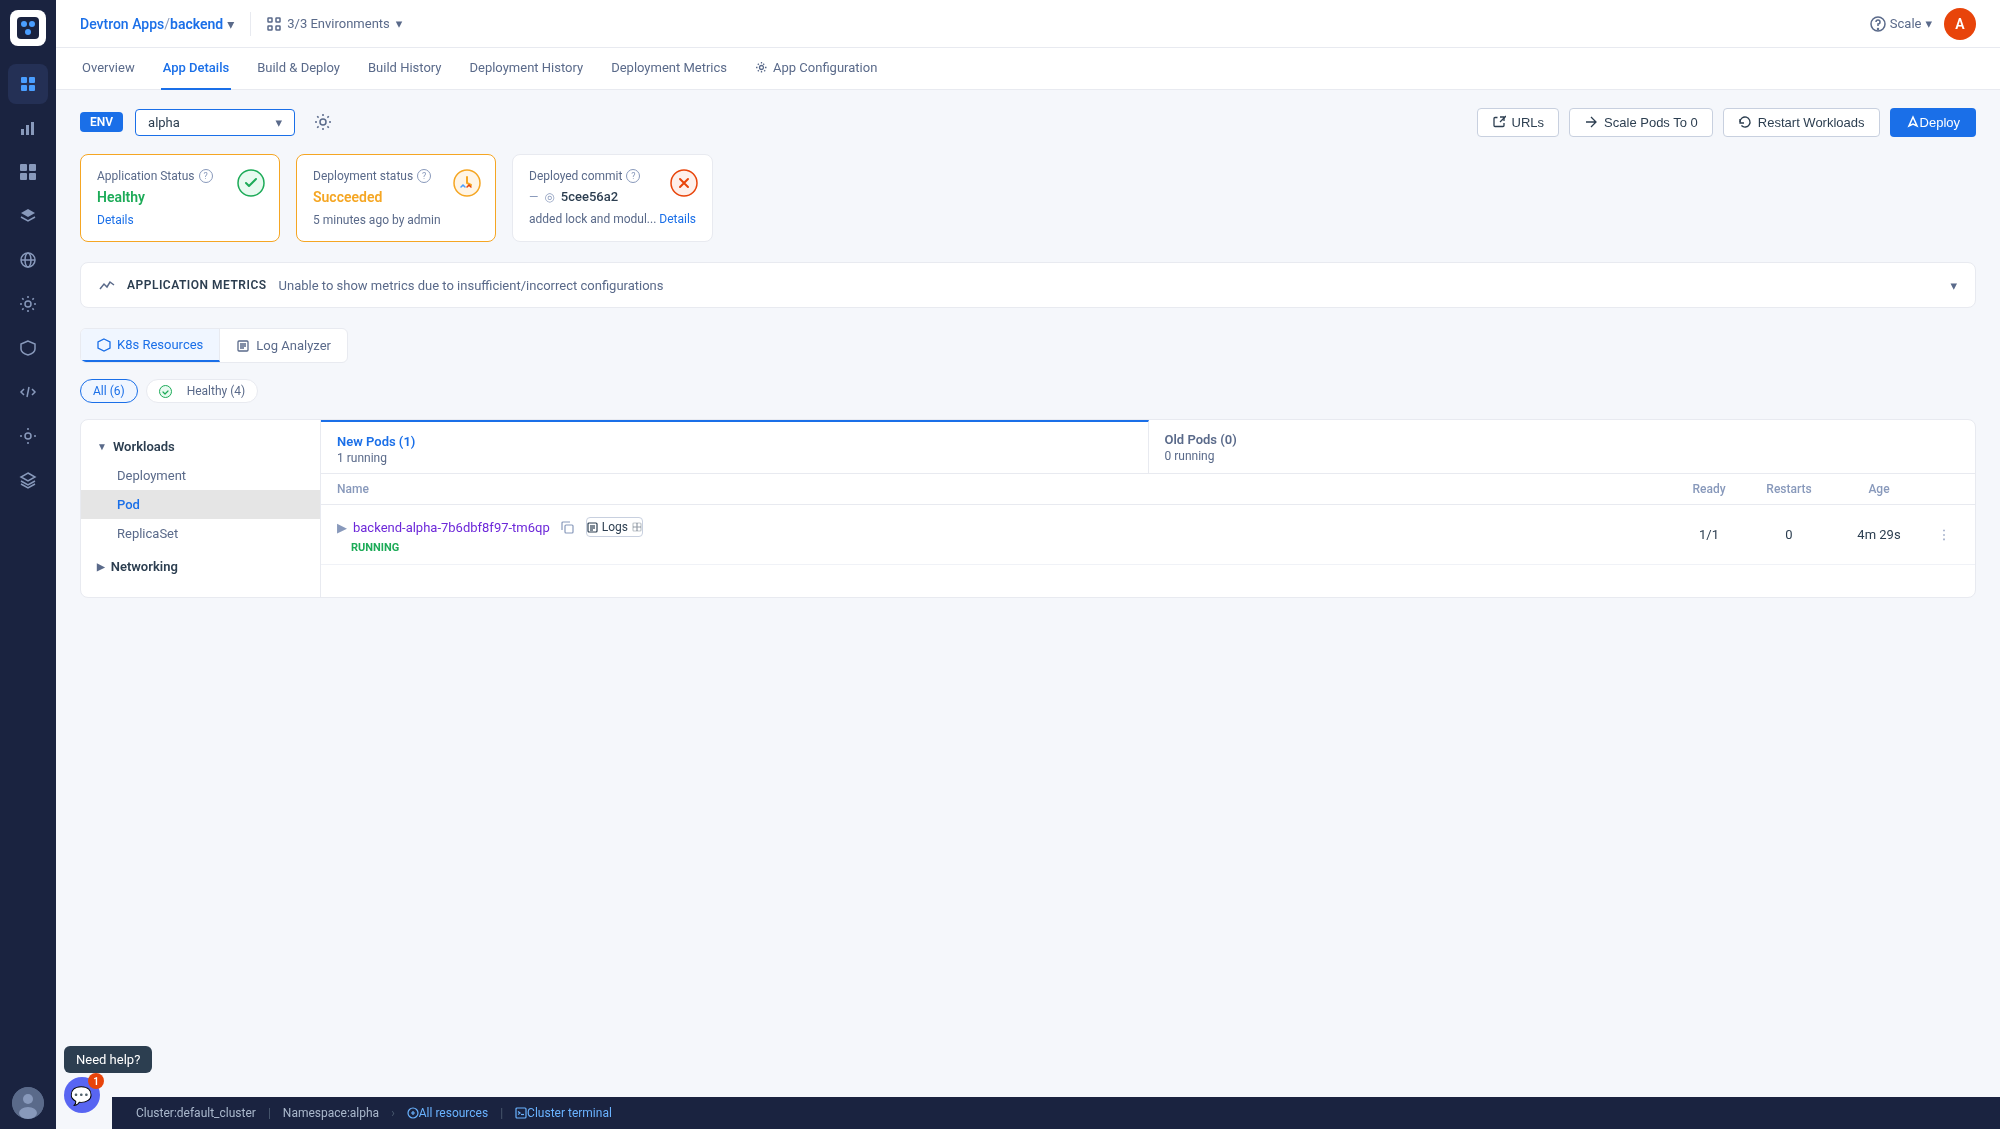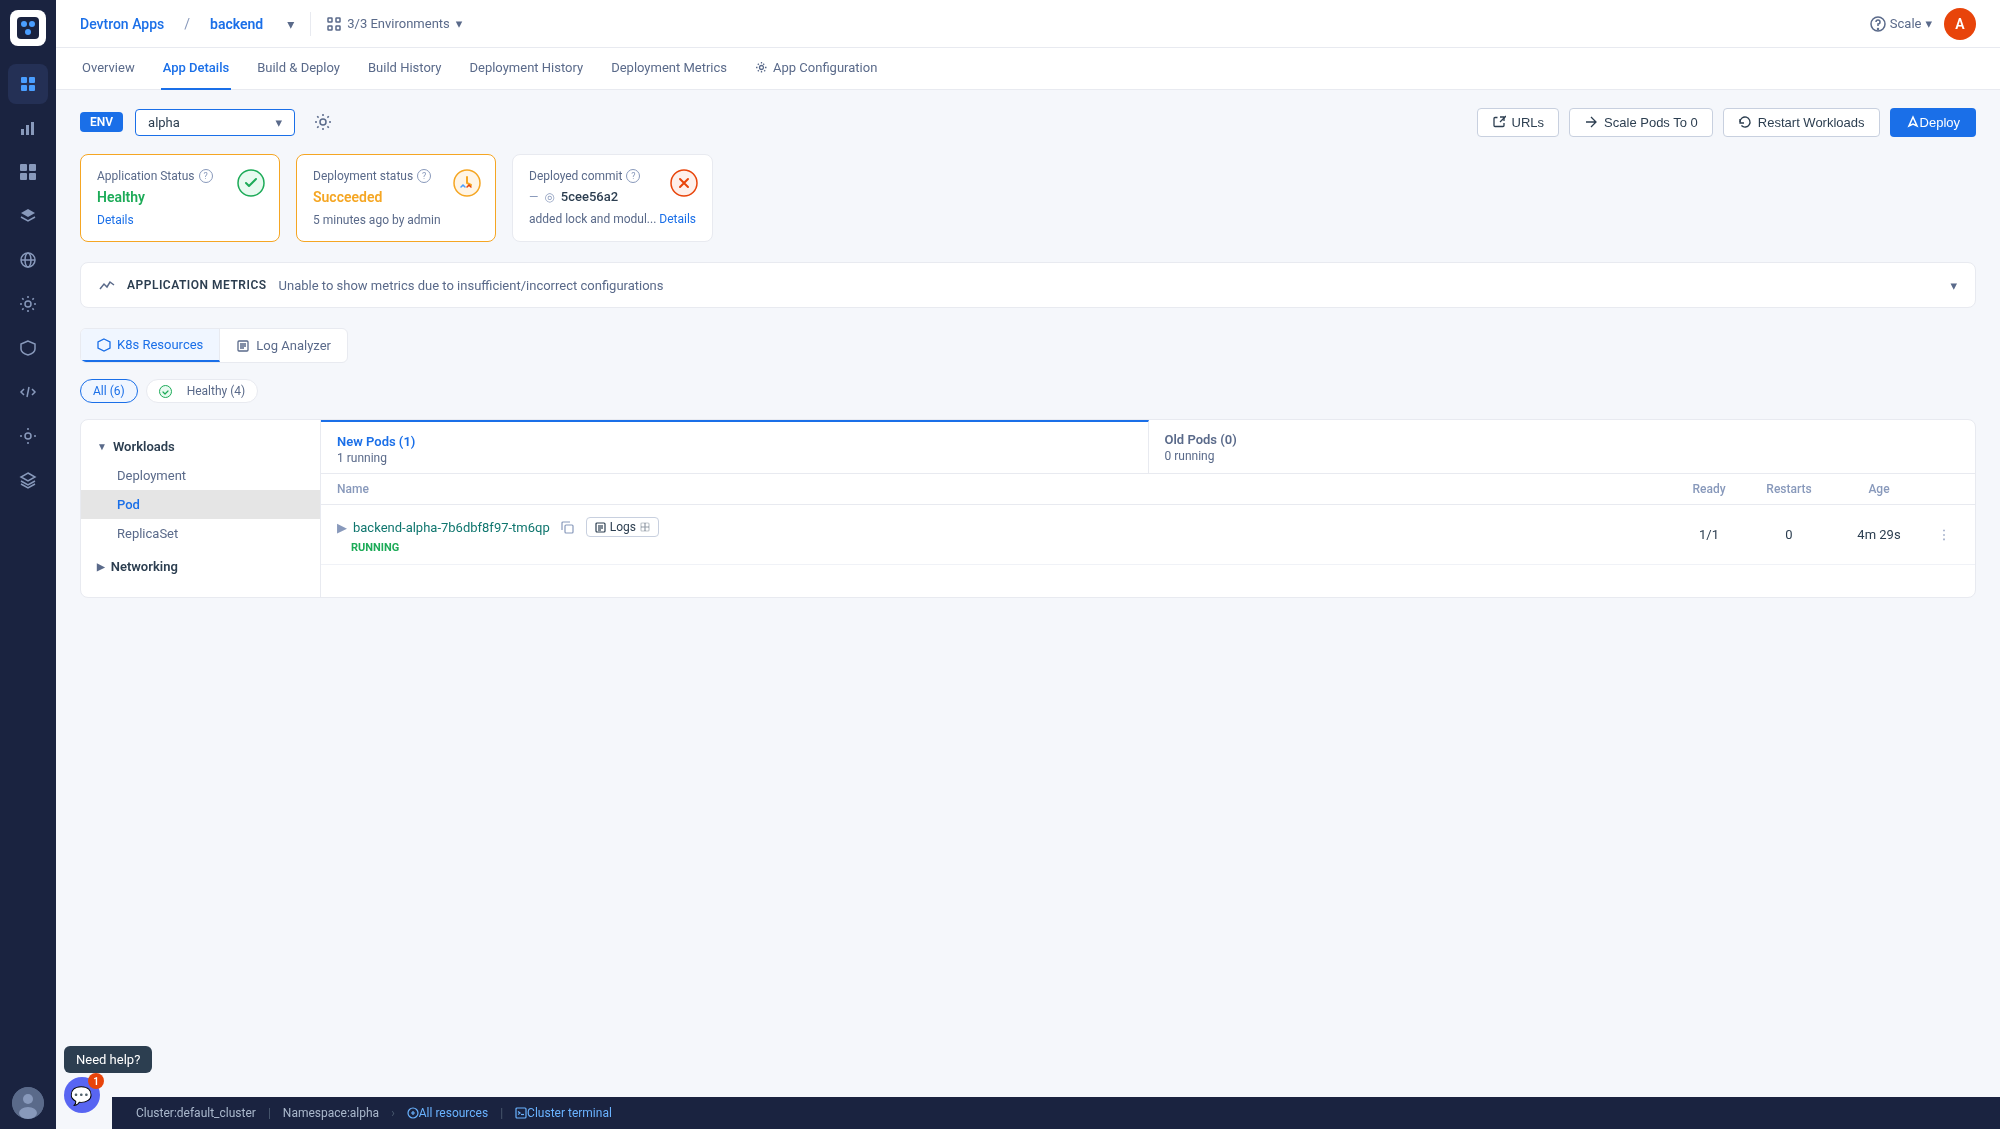--- a/index.html
+++ b/index.html
@@ -15,21 +15,21 @@
     .sidebar-icon { width: 40px; height: 40px; display: flex; align-items: center; justify-content: center; color: #8899bb; border-radius: 8px; margin: 2px 0; cursor: pointer; font-size: 16px; }
     .sidebar-icon.active { background: #243055; color: #4a9eff; }
     .sidebar-bottom { margin-top: auto; display: flex; flex-direction: column; align-items: center; gap: 8px; }
     .avatar-small { width: 32px; height: 32px; border-radius: 50%; background: #5a6a8a; display: flex; align-items: center; justify-content: center; color: #fff; font-size: 13px; cursor: pointer; overflow: hidden; }
 
     
     .main-wrapper { margin-left: 56px; display: flex; flex-direction: column; height: 100vh; }
 
     
     .top-nav { background: #fff; border-bottom: 1px solid #e8eaf0; padding: 0 24px; display: flex; align-items: center; height: 48px; gap: 0; }
-    .breadcrumb { display: flex; align-items: center; gap: 20px; font-size: 14px; color: #5a6a8a; justify-content: space-between; }
+    .breadcrumb { display: flex; align-items: center; gap: 0; font-size: 14px; color: #5a6a8a; justify-content: space-between; }
     .breadcrumb-link { color: #1a6fe8; cursor: pointer; font-weight: 500; }
     .breadcrumb-sep { color: #8899bb; }
     .breadcrumb-current { color: #1a6fe8; font-weight: 600; }
     .breadcrumb-arrow { color: #5a6a8a; margin-left: 4px; cursor: pointer; }
     .nav-divider { width: 1px; height: 24px; background: #e8eaf0; margin: 0 16px; }
     .env-selector { display: flex; align-items: center; gap: 6px; color: #5a6a8a; font-size: 13px; cursor: pointer; }
     .nav-right { margin-left: auto; display: flex; align-items: center; gap: 12px; }
     .help-btn { display: flex; align-items: center; gap: 4px; color: #5a6a8a; cursor: pointer; font-size: 13px; }
     .user-avatar { width: 32px; height: 32px; border-radius: 50%; background: #e8440a; display: flex; align-items: center; justify-content: center; color: #fff; font-weight: 600; font-size: 14px; cursor: pointer; }
 
@@ -103,25 +103,25 @@
     .pods-table-header { display: flex; align-items: center; padding: 8px 16px; border-bottom: 1px solid #e8eaf0; font-size: 12px; color: #8899bb; font-weight: 500; }
     .col-name { flex: 1; }
     .col-ready { width: 80px; text-align: center; }
     .col-restarts { width: 80px; text-align: center; }
     .col-age { width: 100px; text-align: center; }
     .col-actions { width: 30px; }
 
     .pod-row { display: flex; align-items: center; padding: 10px 16px; border-bottom: 1px solid #f0f2f7; }
     .pod-name-area { flex: 1; display: flex; flex-direction: column; }
     .pod-name { display: flex; align-items: center; gap: 6px; font-size: 13px; color: #2c3e50; }
-    .pod-name-text { color: #0f766e; }
+    .pod-name-text { color: #6d28d9; }
     .pod-expand-arrow { color: #8899bb; cursor: pointer; }
     .pod-status { font-size: 11px; font-weight: 700; color: #1dab58; margin-top: 2px; padding-left: 14px; }
     .pod-copy-btn { width: 24px; height: 24px; display: flex; align-items: center; justify-content: center; color: #8899bb; cursor: pointer; }
-    .pod-logs-btn { display: flex; align-items: center; gap: 4px; border: 1px solid #c8d0df; border-radius: 4px; padding: 2px 8px; font-size: 12px; color: #2c3e50; cursor: pointer; background: #fff; }
+    .pod-logs-btn { display: flex; align-items: center; gap: 4px; border: 1px solid #c8d0df; border-radius: 4px; padding: 2px 0; font-size: 12px; color: #2c3e50; cursor: pointer; background: #fff; }
     .pod-ready { width: 80px; text-align: center; font-size: 13px; color: #2c3e50; }
     .pod-restarts { width: 80px; text-align: center; font-size: 13px; color: #2c3e50; }
     .pod-age { width: 100px; text-align: center; font-size: 13px; color: #2c3e50; }
     .pod-more { width: 30px; display: flex; align-items: center; justify-content: center; color: #8899bb; cursor: pointer; }
 
     
     .bottom-bar { background: #1a2340; color: #aab8cc; font-size: 12px; padding: 6px 24px; display: flex; align-items: center; gap: 12px; min-height: 32px; margin-left: 56px; }
     .bottom-bar-item { display: flex; align-items: center; }
     .bottom-bar-link { color: #6ab3ff; cursor: pointer; display: flex; align-items: center; }
     .bottom-bar-sep { color: #4a5a70; }

